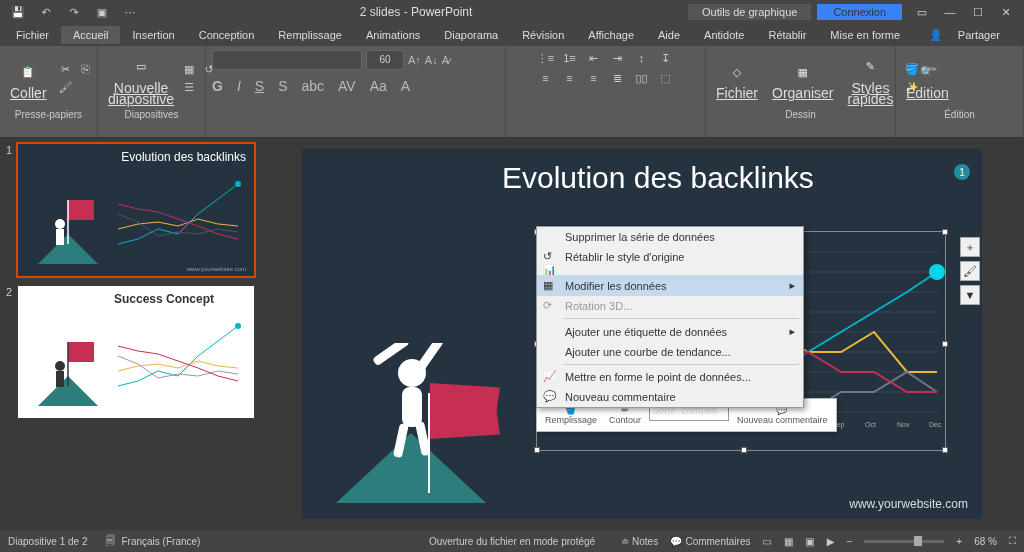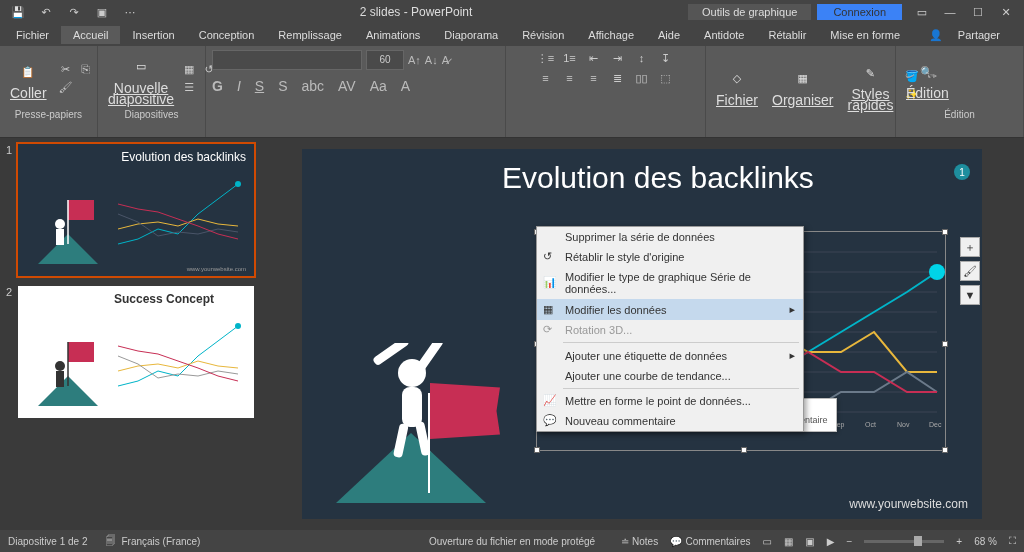--- a/index.html
+++ b/index.html
@@ -209,20 +209,21 @@
       <div class="big-btn">
         <div class="ico">✎</div>
         <div class="cap">Styles rapides</div>
       </div>
       <div class="mini-grid">
         <span>🪣</span>
         <span>✏</span>
         <span>✨</span>
       </div>
     </div>
+    <div class="label">Dessin</div>
   </div>
   <div class="ribbon-group" style="flex:1">
     <div class="body">
       <div class="big-btn">
         <div class="ico">🔍</div>
         <div class="cap">Édition</div>
       </div>
     </div>
     <div class="label">Édition</div>
   </div>
@@ -350,21 +351,20 @@
       <div class="ctx-menu">
         <div class="item">
             <span>Supprimer la série de données</span>
           </div>
         <div class="item">
             <span class="ico">↺</span>
             <span>Rétablir le style d'origine</span>
           </div>
         <div class="item">
             <span class="ico">📊</span>
-            <span>Modifier le type de graphique Série de données...</span>
           </div>
         <div class="item hl">
             <span class="ico">▦</span>
             <span>Modifier les données</span>
             <span class="arrow">▸</span>
           </div>
         <div class="item disabled">
             <span class="ico">⟳</span>
             <span>Rotation 3D...</span>
           </div>

